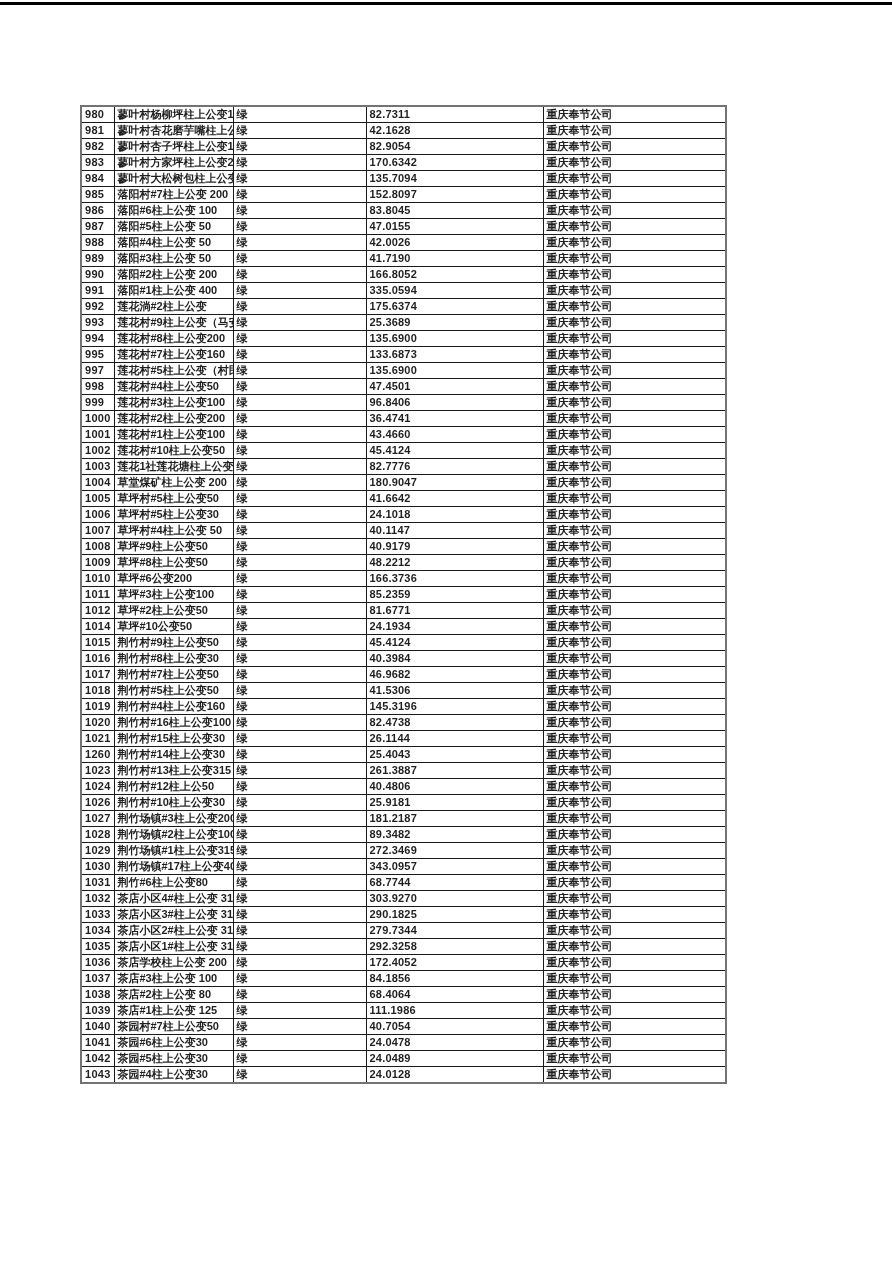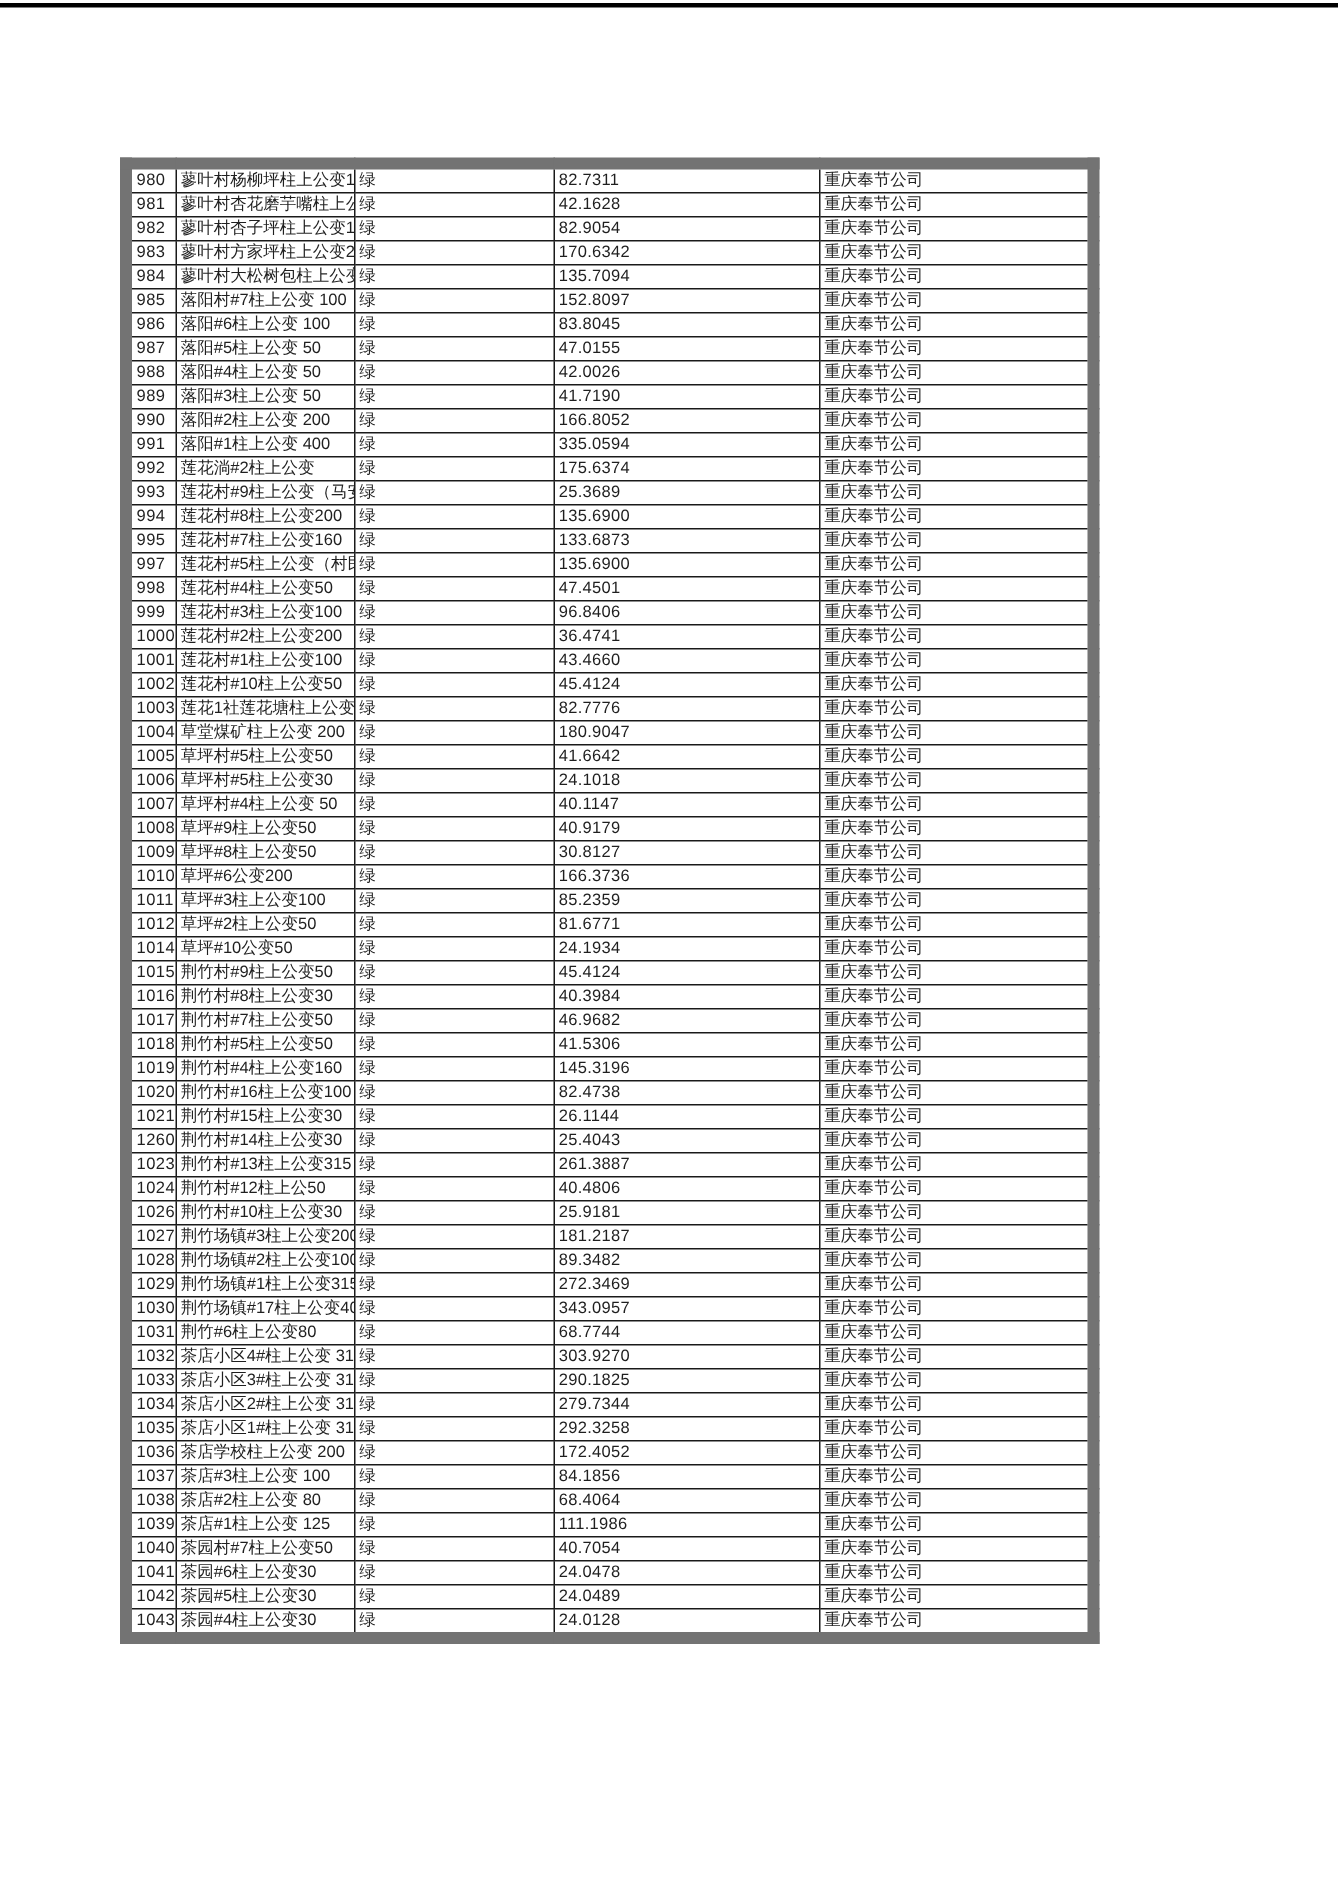--- a/index.html
+++ b/index.html
@@ -25,21 +25,22 @@
   }
   .table-wrap {
     position: absolute;
     left: 80px;
     top: 105px;
   }
   table.data-table {
     border-collapse: collapse;
     table-layout: fixed;
     width: 645px;
-    border: 8px solid #737373;
+    border: 2px solid #737373;
+    font-weight: bold;
   }
   table.data-table td {
     border: 1px solid #1a1a1a;
     height: 15px;
     padding: 0 0 0 3px;
     font-size: 11px;
     line-height: 15px;
     color: #1f1f1f;
     white-space: nowrap;
     overflow: hidden;
@@ -106,21 +107,21 @@
     </tr>
           <tr>
       <td class="c-num">984</td>
       <td class="c-name">蓼叶村大松树包柱上公变100</td>
       <td class="c-status">绿</td>
       <td class="c-value">135.7094</td>
       <td class="c-company">重庆奉节公司</td>
     </tr>
           <tr>
       <td class="c-num">985</td>
-      <td class="c-name">落阳村#7柱上公变 100</td>
+      <td class="c-name">落阳村#7柱上公变 200</td>
       <td class="c-status">绿</td>
       <td class="c-value">152.8097</td>
       <td class="c-company">重庆奉节公司</td>
     </tr>
           <tr>
       <td class="c-num">986</td>
       <td class="c-name">落阳#6柱上公变 100</td>
       <td class="c-status">绿</td>
       <td class="c-value">83.8045</td>
       <td class="c-company">重庆奉节公司</td>
@@ -269,21 +270,21 @@
       <td class="c-num">1008</td>
       <td class="c-name">草坪#9柱上公变50</td>
       <td class="c-status">绿</td>
       <td class="c-value">40.9179</td>
       <td class="c-company">重庆奉节公司</td>
     </tr>
           <tr>
       <td class="c-num">1009</td>
       <td class="c-name">草坪#8柱上公变50</td>
       <td class="c-status">绿</td>
-      <td class="c-value">30.8127</td>
+      <td class="c-value">48.2212</td>
       <td class="c-company">重庆奉节公司</td>
     </tr>
           <tr>
       <td class="c-num">1010</td>
       <td class="c-name">草坪#6公变200</td>
       <td class="c-status">绿</td>
       <td class="c-value">166.3736</td>
       <td class="c-company">重庆奉节公司</td>
     </tr>
           <tr>

